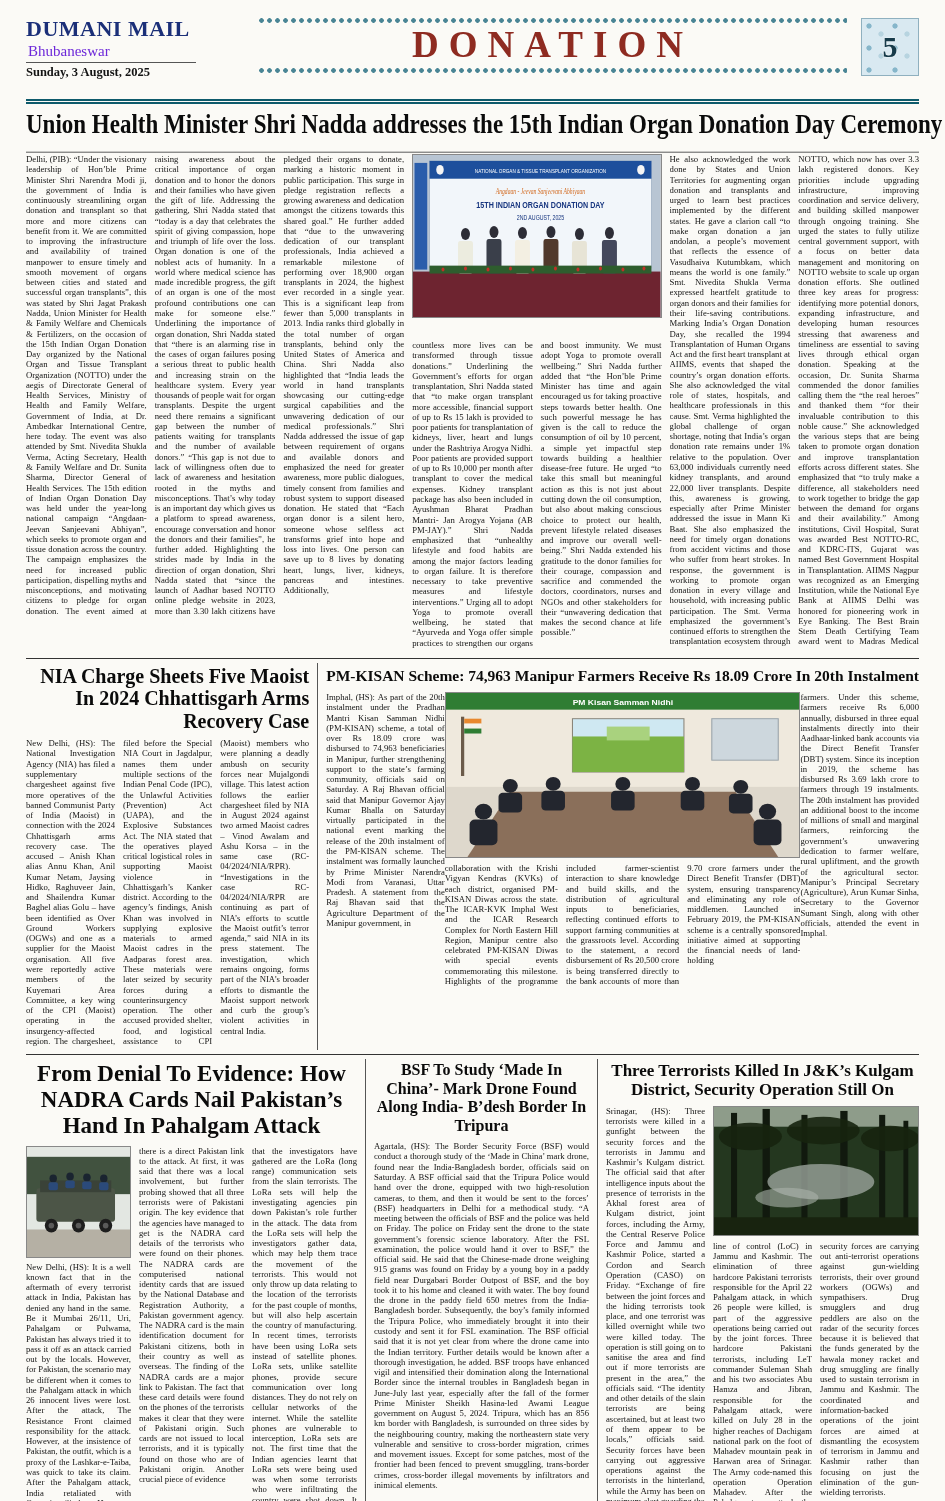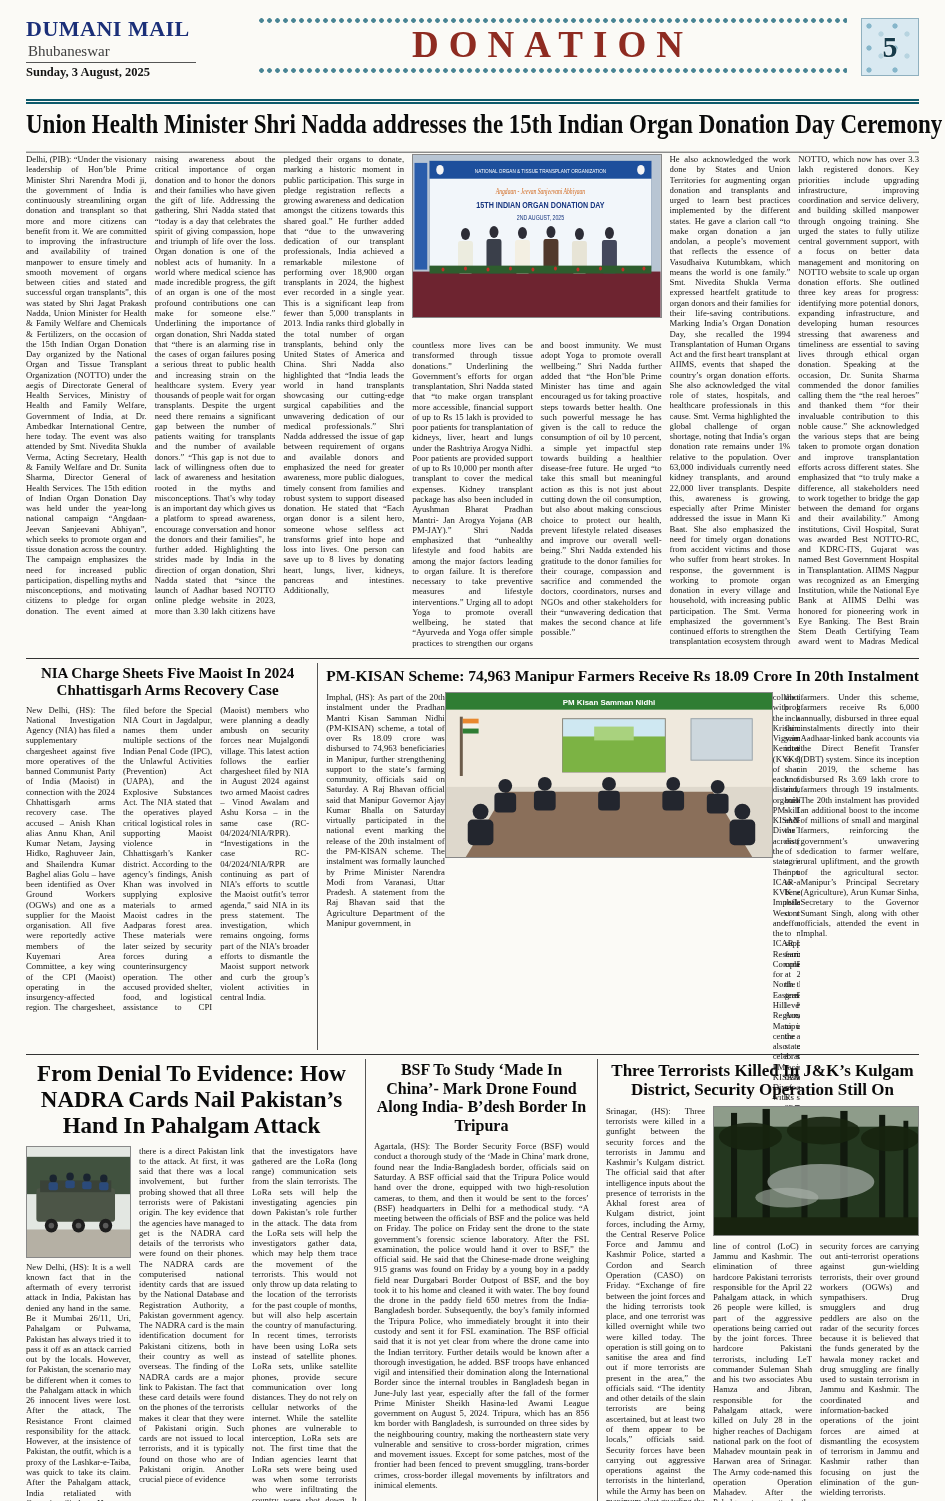--- a/index.html
+++ b/index.html
@@ -5,21 +5,21 @@
   * { margin:0; padding:0; box-sizing:border-box; }
   html,body { width:945px; background:#e9e7e0; }
   body { font-family:"Liberation Serif", serif; color:#141414; }
   .page { width:945px; height:1501px; background:#fbfaf6; margin:0 auto; padding:8px 26px 10px 26px;
           position:relative; overflow:hidden; }
 
   
   .masthead { display:flex; align-items:stretch; height:96px; border-bottom:5px double #0e5a6b; padding-bottom:20px; }
   .mast-left { width:226px; padding-top:8px; }
   .paper-name { font-size:22px; font-weight:bold; color:#1b2f78; letter-spacing:.5px; }
-  .paper-city { font-size:15px; color:#404040; padding:1px 0 2px 2px; }
+  .paper-city { font-size:15px; color:#6d28d9; padding:1px 0 2px 2px; }
   .paper-date { font-size:12.5px; font-weight:bold; border-top:1px solid #555; padding-top:2px; width:170px; }
   .mast-center { flex:1; display:flex; flex-direction:column; justify-content:center; padding:4px 14px 0 6px; }
   .scallop { height:7px; background-image:radial-gradient(circle at 3.5px 3.5px, #4a8595 2px, rgba(0,0,0,0) 2.6px);
              background-size:8px 7px; background-repeat:repeat-x; }
   .section-title { text-align:center; font-size:37px; color:#8e2b21; letter-spacing:10px; font-weight:600;
                    line-height:1.05; padding:2px 0 3px 0; }
   .page-box { width:58px; height:58px; margin-top:10px; border:1px solid #8fb0bf;
               background:radial-gradient(circle at 7px 7px, #86b6ca 2.2px, rgba(0,0,0,0) 3px),
                          radial-gradient(circle at 19px 15px, #b7d4e0 2.2px, rgba(0,0,0,0) 3px), #d9e9f1;
               background-size:26px 22px; display:flex; align-items:center; justify-content:center; }
@@ -39,27 +39,27 @@
   .lead-left { grid-column:1/4; columns:3; column-gap:8px; height:100%; }
   .lead-mid { grid-column:4/6; display:flex; flex-direction:column; }
   .photo-frame { border:1px solid #888; background:#ccc; overflow:hidden; }
   .lead-mid .photo-frame { height:164px; margin-bottom:22px; flex:0 0 auto; }
   .lead-mid .mid-text { columns:2; column-gap:8px; flex:1; overflow:hidden; }
   .lead-right { grid-column:6/8; columns:2; column-gap:8px; height:100%; }
 
   
   .band2 { display:flex; border-top:1px solid #333; margin-top:4px; padding-top:4px; height:392px; }
   .nia { width:340px; padding-right:8px; border-right:1px solid #555; }
-  .nia-head { text-align:center; font-size:15px; font-weight:bold; line-height:1.12; padding:2px 0 6px 0; }
+  .nia-head { text-align:right; font-size:20px; font-weight:bold; line-height:1.12; padding:2px 0 6px 0; }
   .nia-body { columns:3; column-gap:8px; height:330px; }
   .pmk { flex:1; padding-left:8px; }
   .pmk-head { text-align:center; font-size:15.5px; font-weight:bold; padding:4px 0 7px 0; white-space:nowrap; }
   .pmk-grid { display:grid; grid-template-columns:repeat(5,1fr); height:348px; }
   .pmk-col { height:100%; }
-  .pmk-mid { grid-column:2/5; display:flex; flex-direction:row; }
+  .pmk-mid { grid-column:2/5; display:flex; flex-direction:column; }
   .pmk-mid .photo-frame { height:166px; margin-bottom:5px; flex:0 0 auto; }
   .pmk-mid .mid-text { columns:3; column-gap:8px; flex:1; overflow:hidden; }
 
   
   .band3 { display:flex; border-top:1px solid #333; margin-top:4px; padding-top:4px; height:482px; }
   .nadra { width:340px; padding-right:8px; border-right:1px solid #555; }
   .nadra-head { text-align:center; font-size:23px; font-weight:bold; line-height:1.14; padding:2px 0 6px 0; }
   .nadra-grid { display:grid; grid-template-columns:repeat(3,1fr); gap:8px; height:424px; }
   .nadra-c1 { display:flex; flex-direction:column; }
   .nadra-c1 .photo-frame { height:112px; margin-bottom:4px; flex:0 0 auto; }

